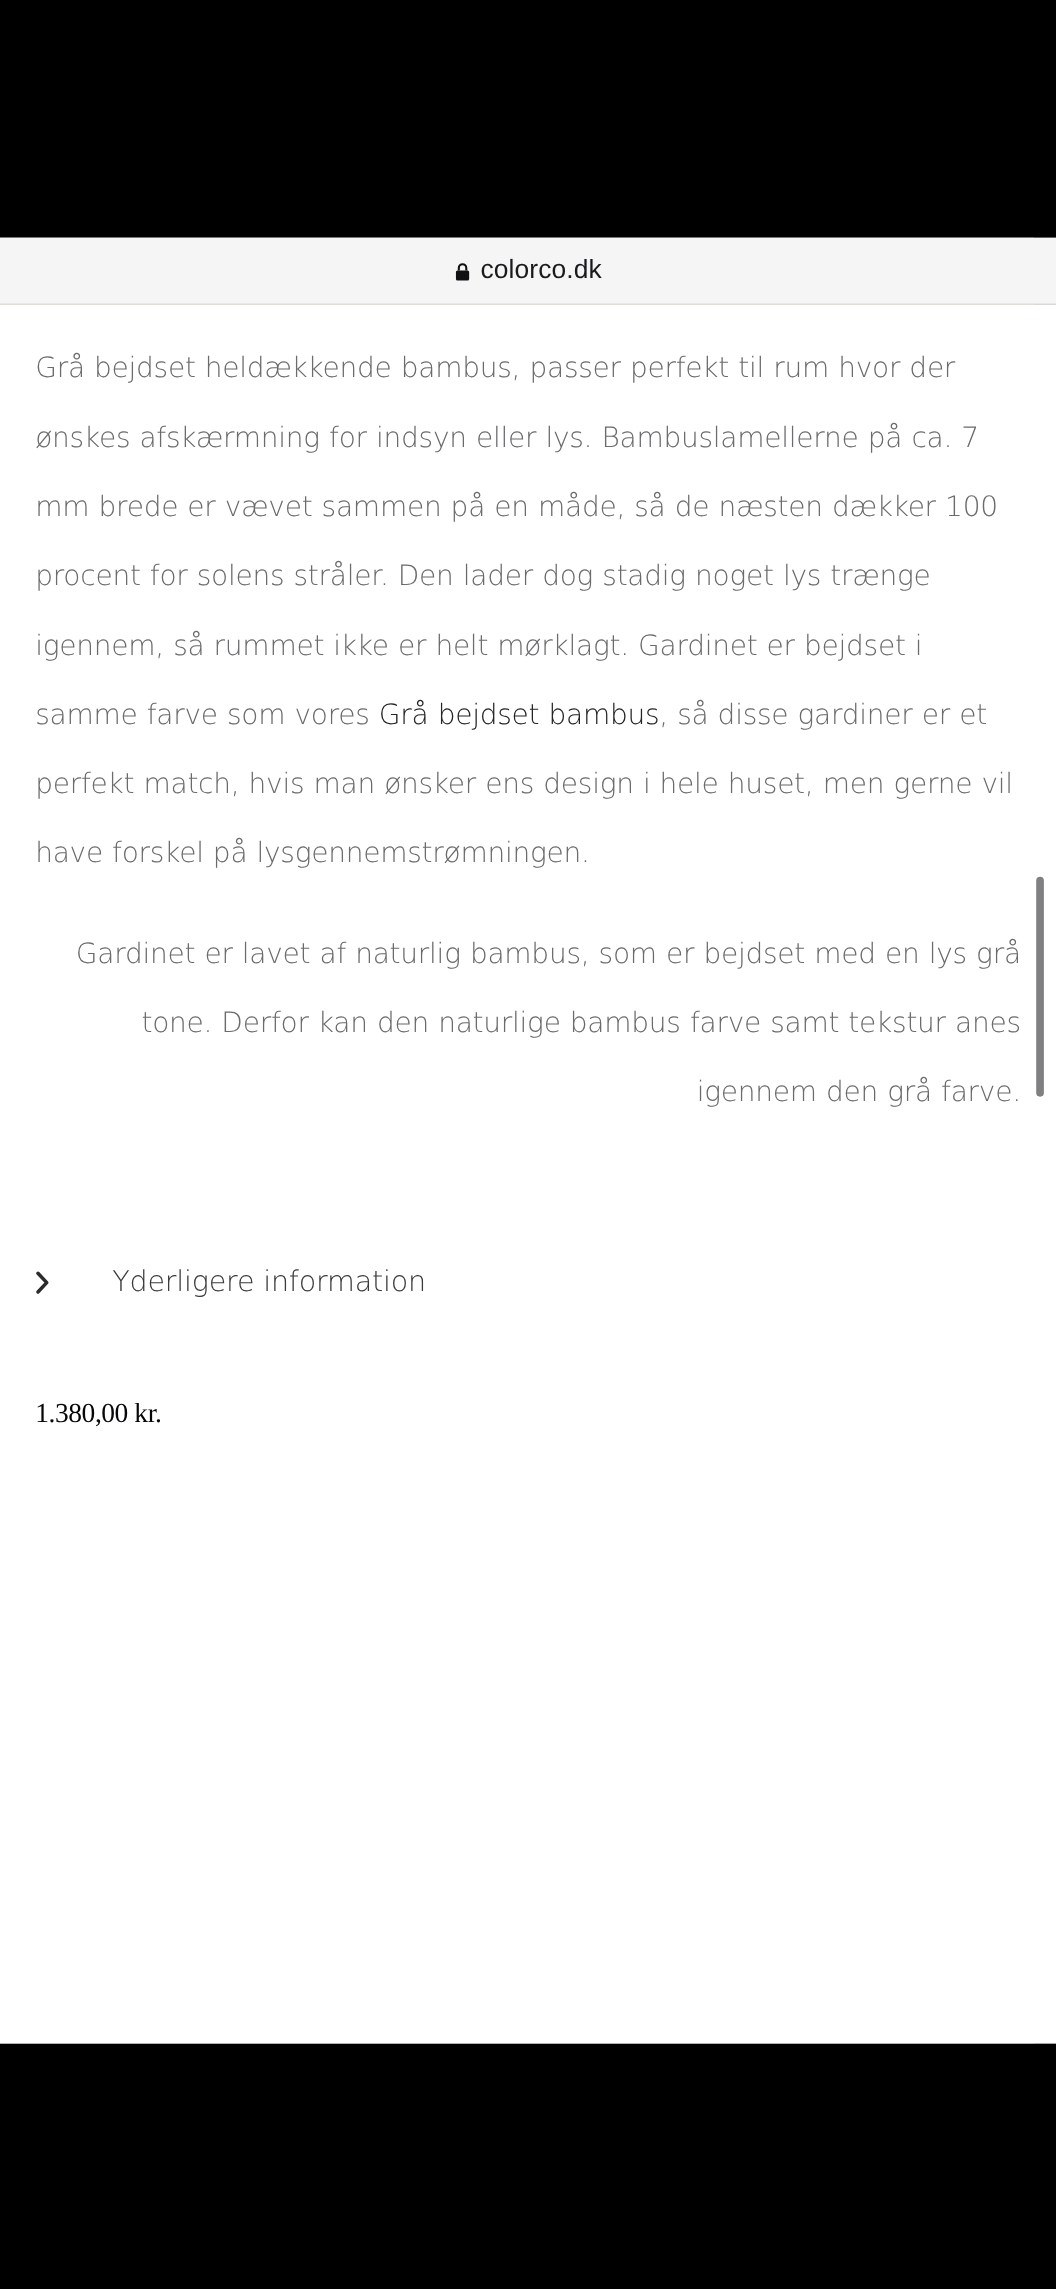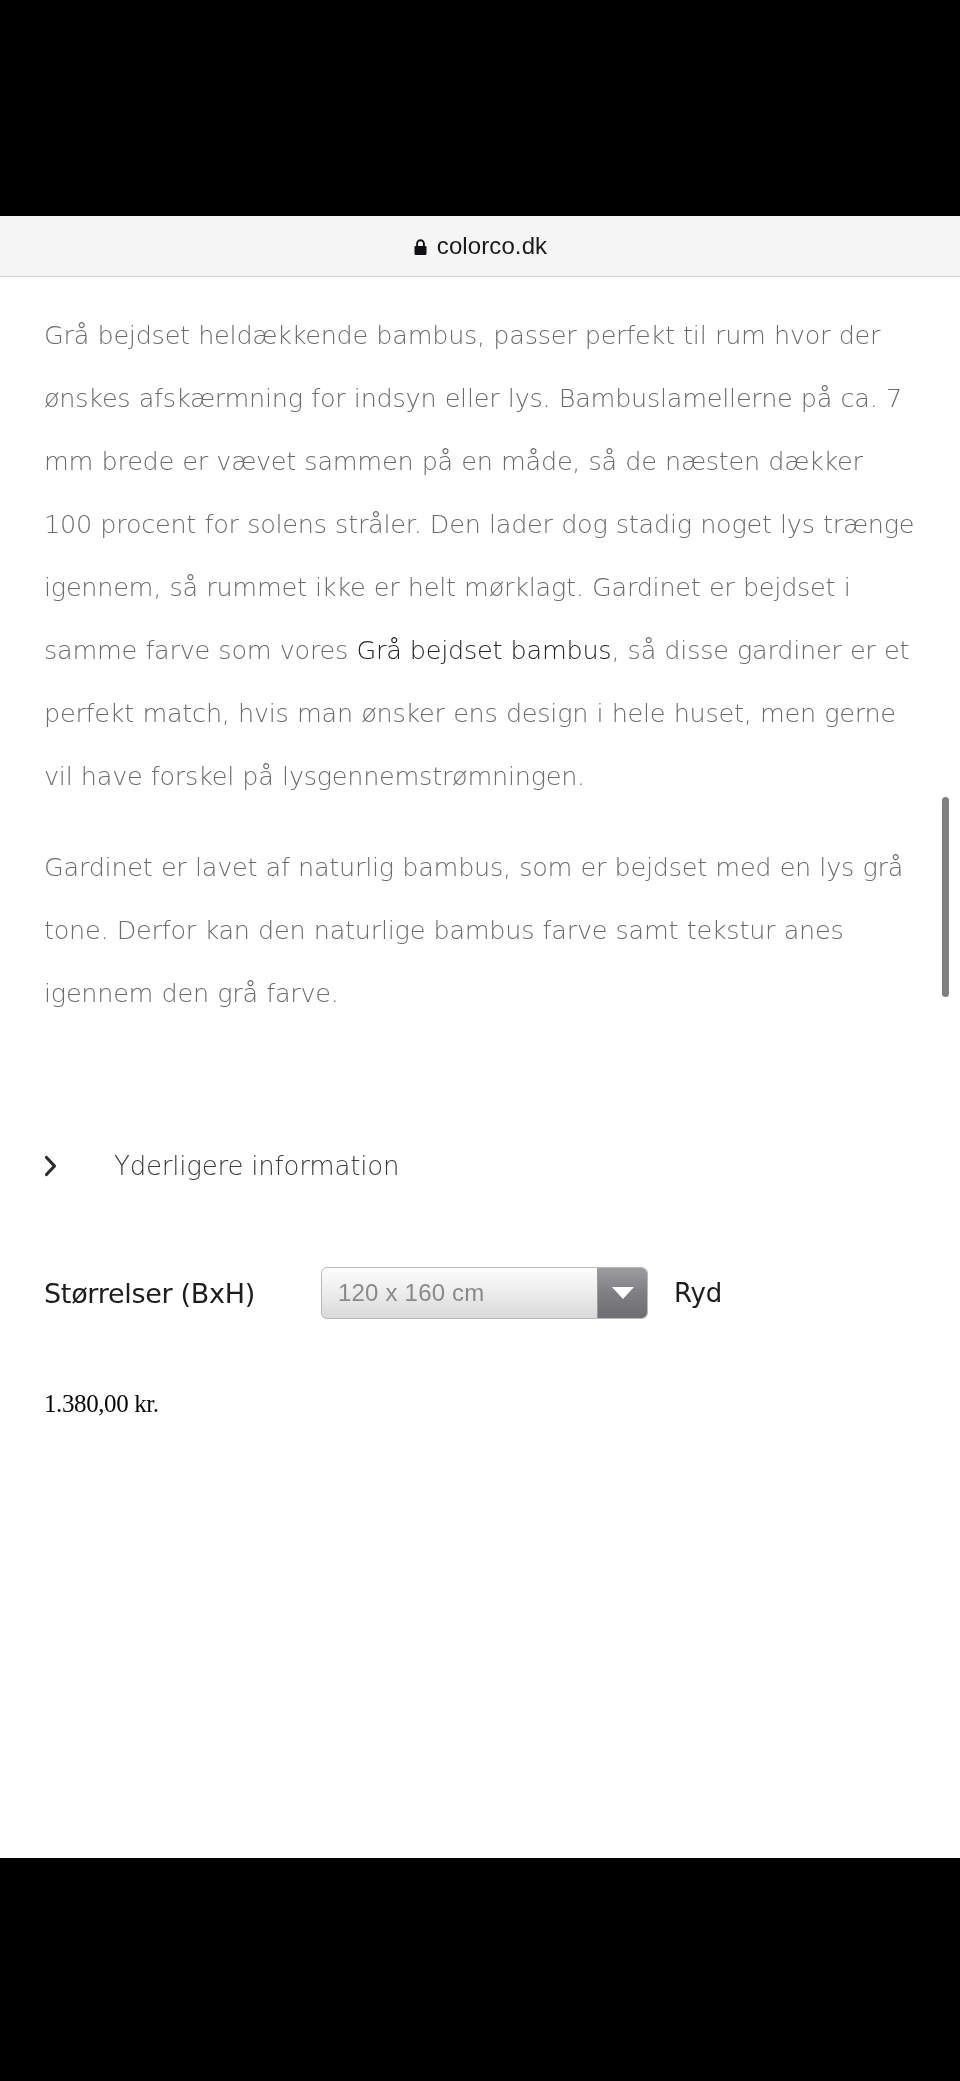--- a/index.html
+++ b/index.html
@@ -66,33 +66,33 @@
   .viewport {
     position: absolute;
     top: 277px; left: 0;
     width: 960px;
     height: 1581px;
     background: #ffffff;
     overflow: hidden;
   }
 
   .content {
-    padding: 0 44px;
+    padding: 0 32px;
   }
 
   p.body-text {
     font-family: "DejaVu Sans", sans-serif;
     font-size: 25.5px;
     line-height: 63px;
     color: #6b6b6d;
     font-weight: 300;
     letter-spacing: -0.25px;
     word-spacing: 0.5px;
   }
-  p.body-text + p.body-text { margin-top: 28px; }
+  p.body-text + p.body-text { margin-top: 28px; text-align: right; }
 
   .p-first { margin-top: 27px; }
 
   a.inline-link {
     color: #242427;
     text-decoration: none;
   }
 
   
   .accordion {
@@ -255,32 +255,20 @@
             <svg width="14" height="22" viewBox="0 0 14 22">
               <path d="M2.5 2.5 L10.5 11 L2.5 19.5" fill="none" stroke="#2b2b2e" stroke-width="3.2" stroke-linecap="round" stroke-linejoin="round"></path>
             </svg>
           </span>
           <span class="acc-label">Yderligere information</span>
         </div>
 
 
       </div>
 
-      <div class="size-row">
-        <span class="size-label">Størrelser (BxH)</span>
-
-        <div class="native-select">
-          <span class="sel-value">120 x 160 cm</span>
-          <span class="sel-arrow">
-            <span class="tri-down"></span>
-          </span>
-        </div>
-
-        <a class="clear-link" href="#">Ryd</a>
-      </div>
 
       <div class="price">1.380,00 kr.</div>
 
     </div>
 
     <div class="scrollbar-track">
       <div class="scrollbar-thumb"></div>
     </div>
   </div>
 

